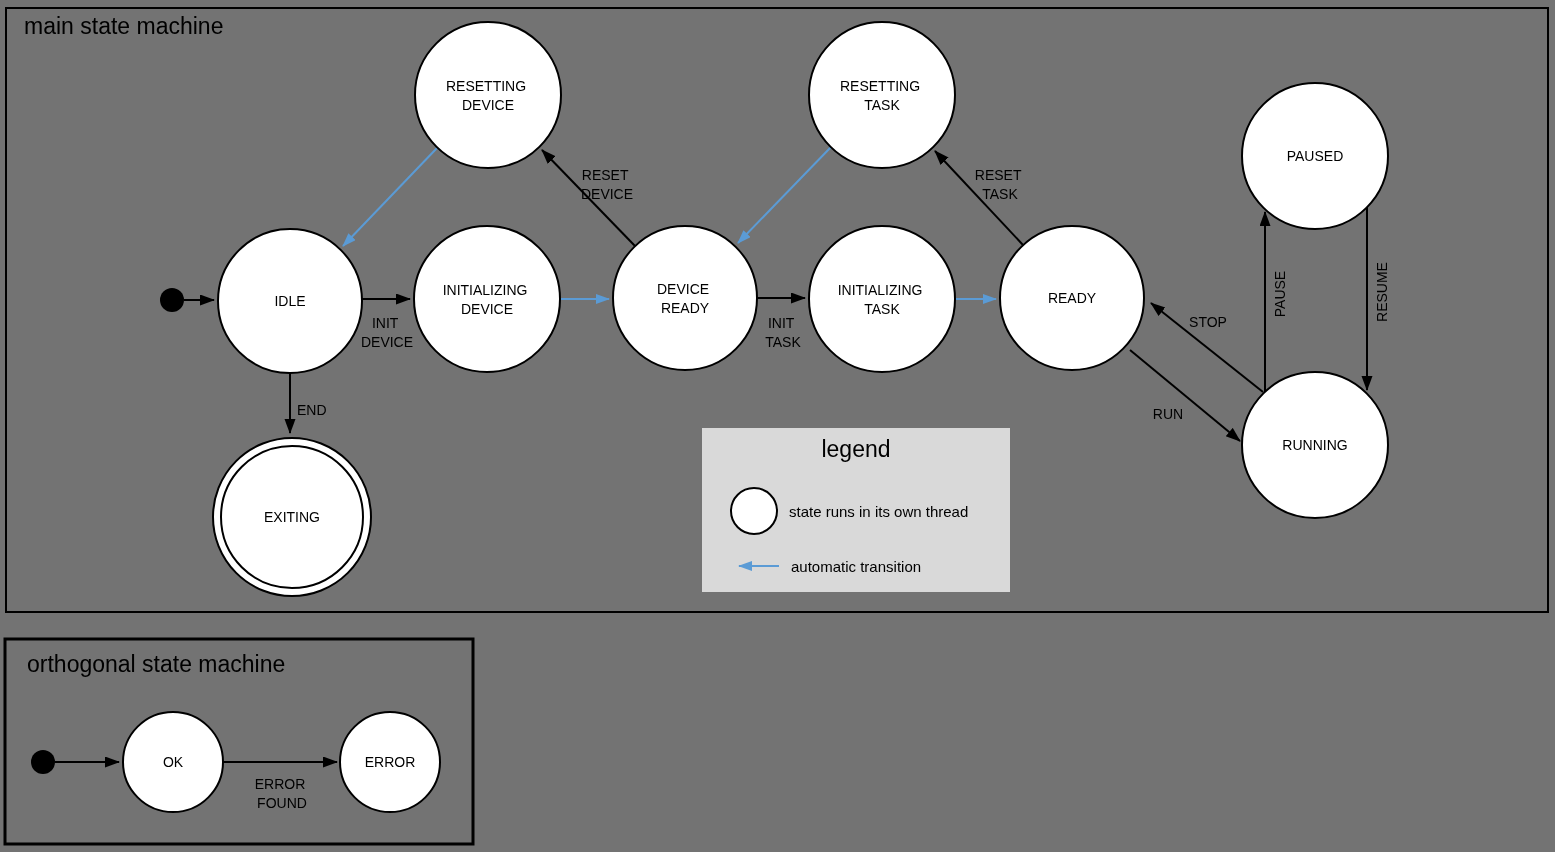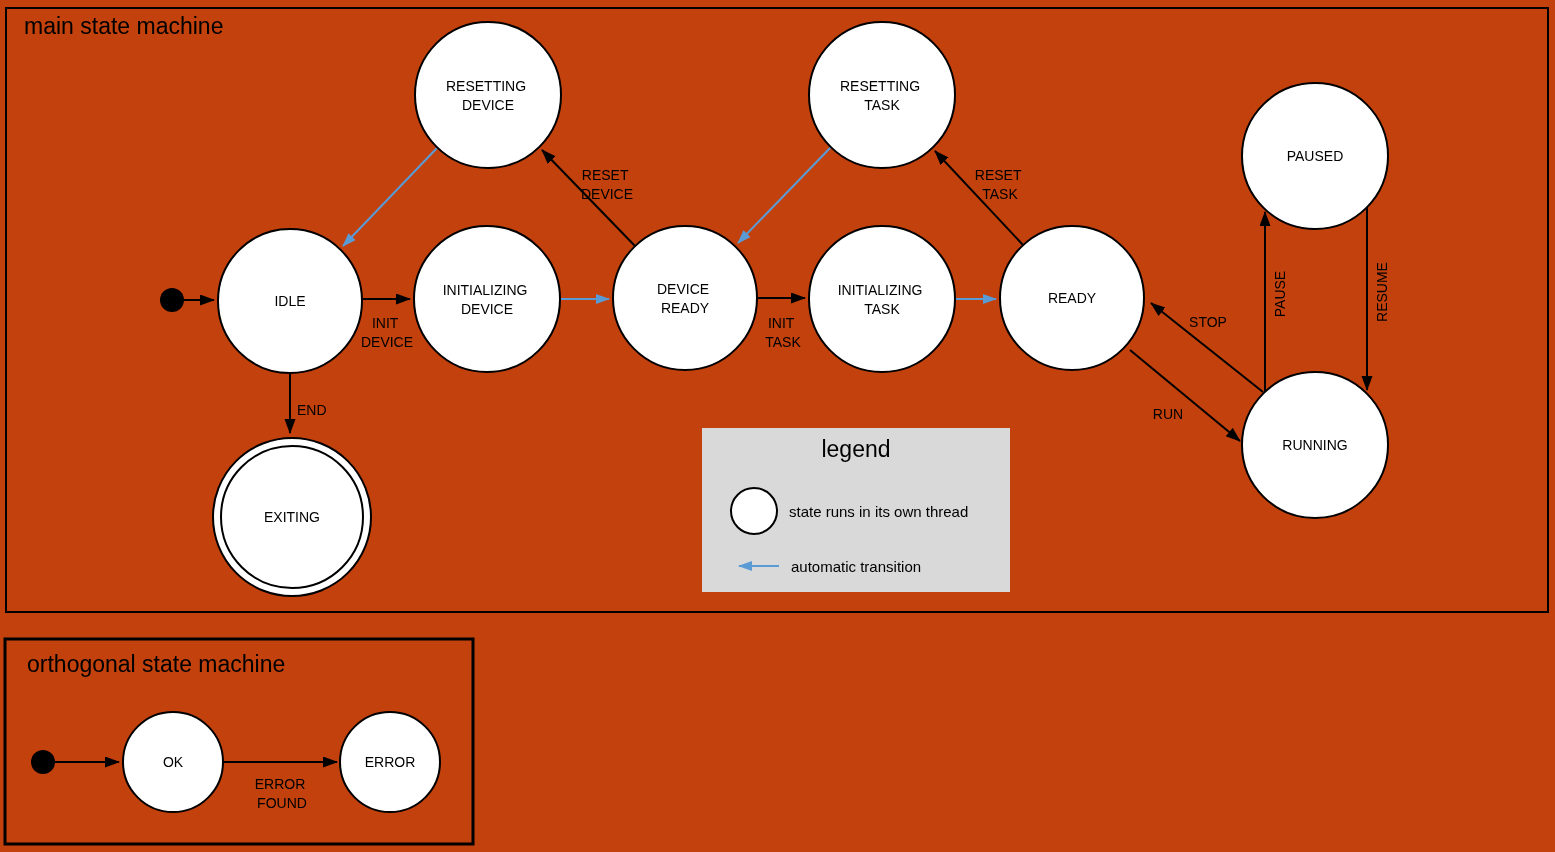--- a/index.html
+++ b/index.html
@@ -1,16 +1,16 @@
 <!DOCTYPE html>
 <html><head>
 <meta charset="utf-8">
 <style>
   html, body { margin: 0; padding: 0; background: #ffffff; }
-  .page { width: 1555px; height: 852px; position: relative; background: #c2410c; }
+  .page { width: 1555px; height: 852px; position: relative; background: #737373; }
   svg { display: block; }
   text {
     font-family: "Liberation Sans", sans-serif;
     fill: #000000;
   }
   .box-title   { font-size: 23px; }
   .legend-title{ font-size: 23px; text-anchor: middle; }
   .state-label { font-size: 14px; text-anchor: middle; dominant-baseline: central; }
   .edge-label  { font-size: 14px; text-anchor: middle; dominant-baseline: central; }
   .edge-label-start { font-size: 14px; dominant-baseline: central; }

